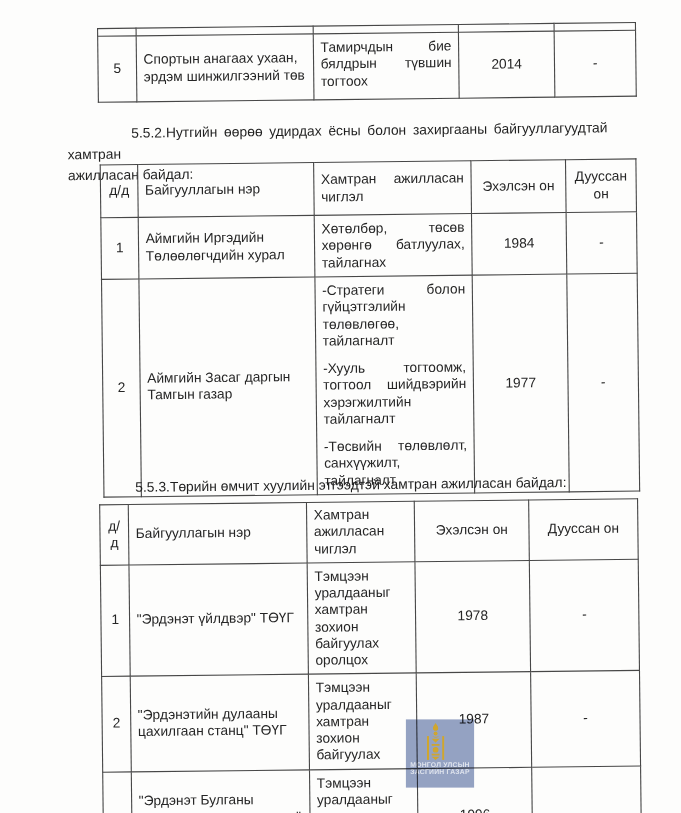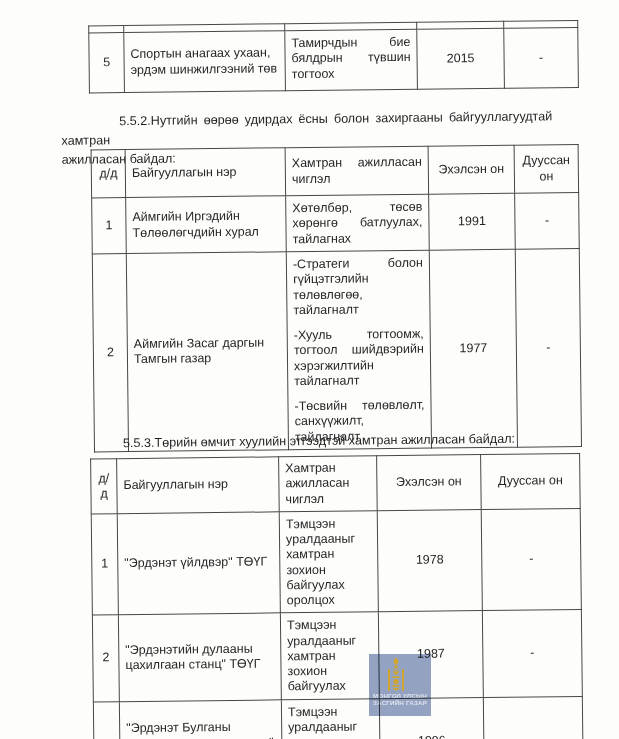--- a/index.html
+++ b/index.html
@@ -56,21 +56,21 @@
         <td></td>
             <td></td>
             <td></td>
             <td></td>
             <td></td>
       </tr>
       <tr style="height:60px;">
         <td class="c-num">5</td>
         <td class="c-name">Спортын анагаах ухаан, эрдэм шинжилгээний төв</td>
         <td class="c-dir">Тамирчдын бие бялдрын түвшин тогтоох</td>
-        <td class="c-year">2015</td>
+        <td class="c-year">2014</td>
         <td class="c-year">-</td>
       </tr>
     </tbody>
       </table>
 
     <div class="heading" style="left:64px;top:110px;">
       <span class="l1">5.5.2.Нутгийн өөрөө удирдах ёсны болон захиргааны байгууллагуудтай хамтран</span>
       <span class="l2">ажилласан байдал:</span>
     </div>
 
@@ -87,21 +87,21 @@
         <th>д/д</th>
         <th class="h-name">Байгууллагын нэр</th>
         <th class="h-dir">Хамтран ажилласан чиглэл</th>
         <th>Эхэлсэн он</th>
         <th>Дууссан он</th>
       </tr>
       <tr style="height:56px;">
         <td class="c-num">1</td>
         <td class="c-name">Аймгийн Иргэдийн Төлөөлөгчдийн хурал</td>
         <td class="c-dir">Хөтөлбөр, төсөв хөрөнгө батлуулах, тайлагнах</td>
-        <td class="c-year">1991</td>
+        <td class="c-year">1984</td>
         <td class="c-year">-</td>
       </tr>
       <tr style="height:168px;">
         <td class="c-num">2</td>
         <td class="c-name">Аймгийн Засаг даргын Тамгын газар</td>
         <td class="c-dir">
           <p>-Стратеги болон гүйцэтгэлийн төлөвлөгөө, тайлагналт</p>
           <p>-Хууль тогтоомж, тогтоол шийдвэрийн хэрэгжилтийн тайлагналт</p>
           <p>-Төсвийн төлөвлөлт, санхүүжилт, тайлагналт</p>
         </td>

